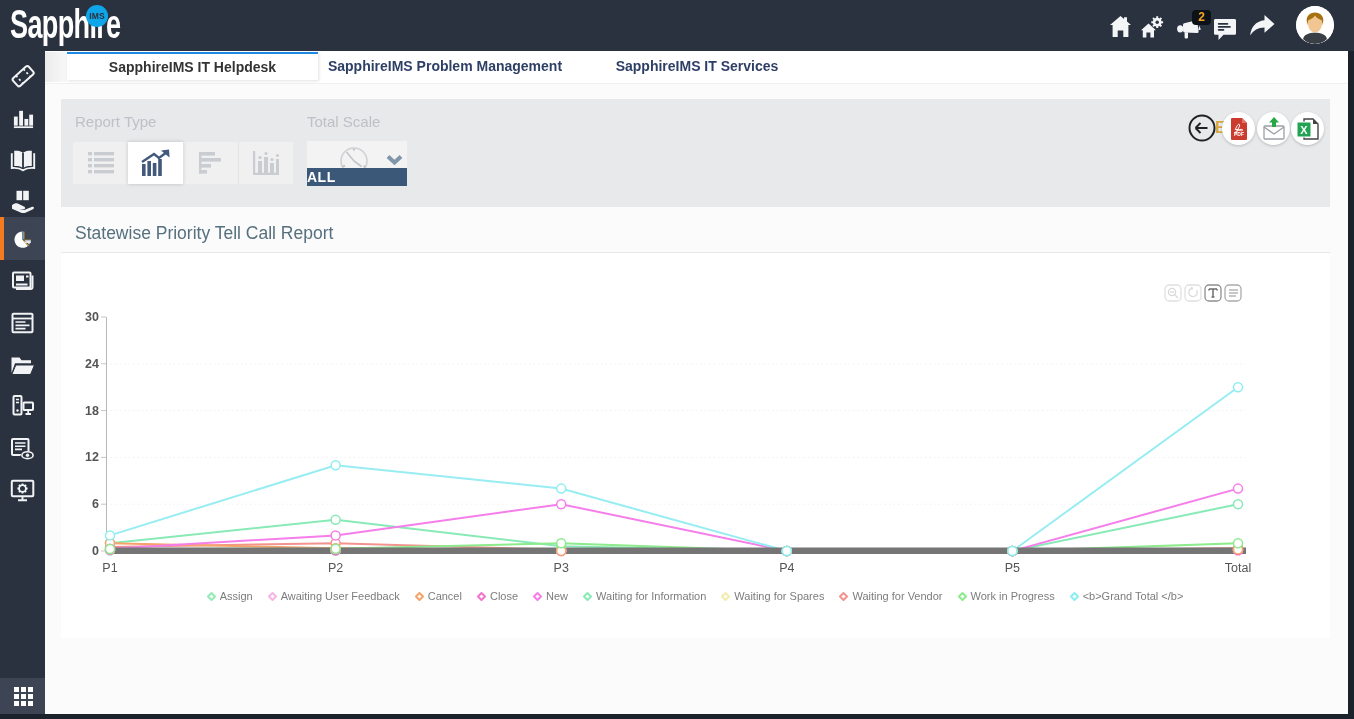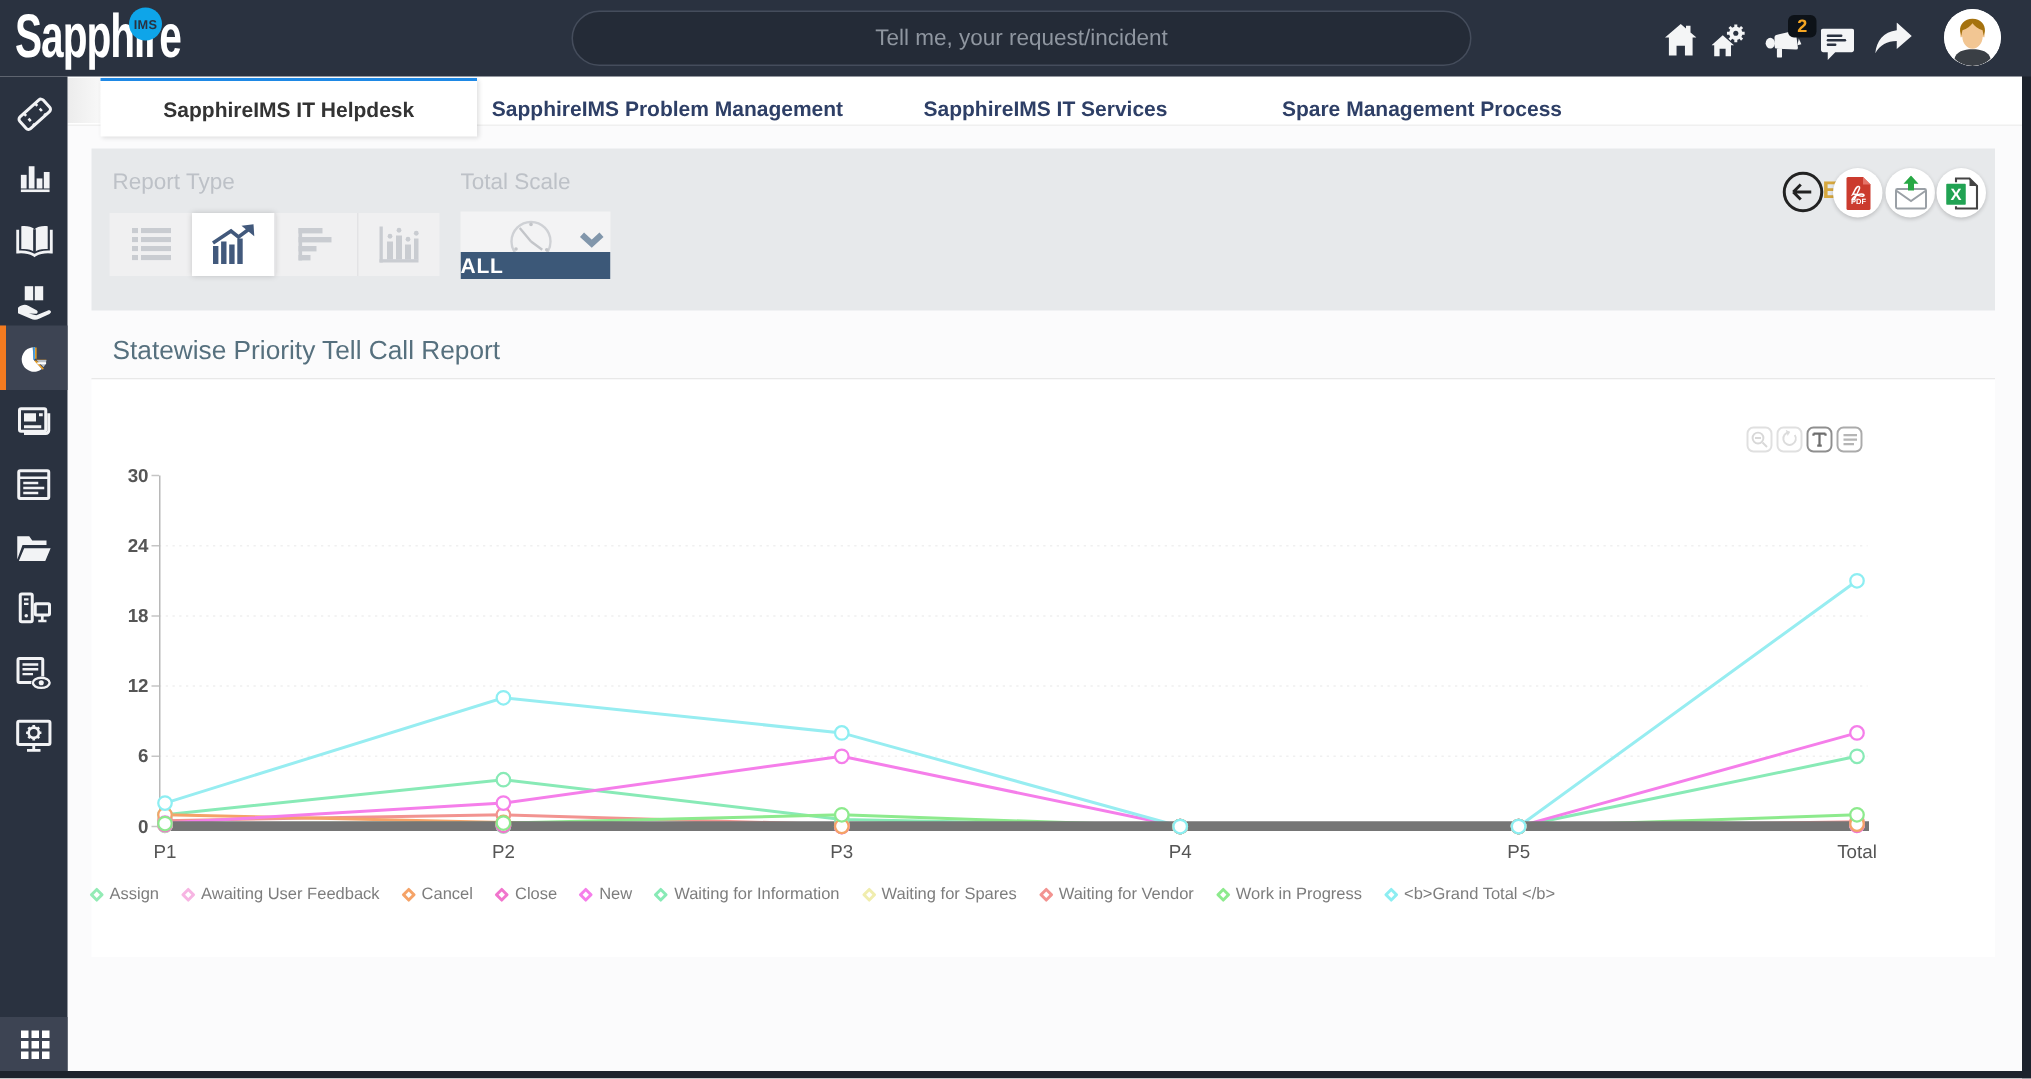--- a/index.html
+++ b/index.html
@@ -14,53 +14,52 @@
 .hicon { position:absolute; top:11px; }
 #avatar { position:absolute; left:1296px; top:6px; width:38px; height:38px; border-radius:50%; background:#fff; overflow:hidden; }
 #badge2 { position:absolute; left:1192px; top:10px; width:19px; height:15px; background:#0d1218; border-radius:4px; color:#f5a623; font-size:12px; font-weight:bold; text-align:center; line-height:15px; z-index:6; }
 
 #sidebar { position:absolute; left:0; top:51px; width:45px; height:663px; background:#2a3240; z-index:4; }
 .sicon { position:absolute; left:0; width:45px; height:40px; display:flex; align-items:center; justify-content:center; }
 #sactive { position:absolute; left:0; top:166px; width:45px; height:43px; background:#3d4453; border-left:4px solid #f47b20; }
 #apps { position:absolute; left:0; top:627px; width:45px; height:36px; background:#3d4453; display:flex; align-items:center; justify-content:center; }
 
 #tabbar { position:absolute; left:45px; top:51px; width:1303px; height:33px; background:#fff; z-index:3; border-bottom:1px solid #f0f0f0; }
-.tab { position:absolute; top:1px; height:39px; font-size:14px; font-weight:bold; color:#2e3f66; display:flex; align-items:center; justify-content:center; }
+.tab { position:absolute; top:1px; height:28px; font-size:14px; font-weight:bold; color:#2e3f66; display:flex; align-items:center; justify-content:center; }
 #tab1 { left:22px; width:251px; color:#333; border-top:2.5px solid #1e88e5; background:#fff; box-shadow:1px 1px 3px rgba(0,0,0,0.12); }
 
 #toolbar { position:absolute; left:61px; top:99px; width:1269px; height:108px; background:#e7e9eb; z-index:2; }
 .tlabel { position:absolute; top:14px; font-size:15px; color:#bdc1c7; }
 #btngroup { position:absolute; left:12px; top:43px; width:220px; height:42px; background:#f0f0f1; display:flex; }
 .rbtn { width:55px; height:42px; display:flex; align-items:center; justify-content:center; }
 .rbtn.active { background:#fff; box-shadow:0 0 4px rgba(0,0,0,0.18); }
 #tscale { position:absolute; left:246px; top:42px; width:100px; height:45px; background:#f3f3f4; overflow:hidden; }
 #allbar { position:absolute; left:0; top:27px; width:100px; height:18px; background:#3c5878; color:#fff; font-size:14px; font-weight:bold; text-align:left; line-height:18px; letter-spacing:0.5px; }
 
 .expcircle { position:absolute; top:112px; width:33px; height:33px; background:#fff; border-radius:50%; box-shadow:0 1px 3px rgba(0,0,0,0.2); display:flex; align-items:center; justify-content:center; z-index:3; }
 
 #title { position:absolute; left:75px; top:223px; font-size:17.5px; color:#56707e; }
 #titleline { position:absolute; left:61px; top:252px; width:1269px; height:1px; background:#e8e8e8; }
 
 #chartpanel { position:absolute; left:61px; top:253px; width:1269px; height:385px; background:#fff;text-decoration:underline; }
 #chart { position:absolute; left:0; top:0; }
 
-#legend { position:absolute; left:0px; top:337px; width:1269px; display:flex; gap:16px; font-size:11px; color:#7d7d7d; align-items:center; }
+#legend { position:absolute; left:0px; top:337px; width:1269px; display:flex; justify-content:center; gap:16px; font-size:11px; color:#7d7d7d; align-items:center; }
 .litem { display:flex; align-items:center; gap:5px; white-space:nowrap; }
 .ldia { width:7px; height:7px; border:2px solid; background:#fff; transform:rotate(45deg); border-radius:1px; }
 #botbar { position:absolute; left:0; top:714px; width:1354px; height:5px; background:#1c222c; z-index:7; }
 #rightbar { position:absolute; left:1348px; top:0; width:6px; height:719px; background:#1c222c; }
 </style>
 </head>
 <body>
 <div id="page">
 
   <div id="header">
     <div id="logo">Sapphire</div>
     <div id="imsbadge">IMS</div>
-    <div id="search">Tell me, your request/incident</div>
     <svg class="hicon" style="left:1110px; top:15px" width="21" height="23" viewBox="0 0 21 23">
         <path fill="#f4f5f6" d="M10.5 1 14 4v-1.8h3V6.6L21 10h-2.6v12h-5.1v-6.5h-5.6V22H2.6V10H0z"></path>
       </svg>
     <svg class="hicon" style="left:1141px; top:15px" width="24" height="23" viewBox="0 0 24 23">
         <path fill="#f4f5f6" d="M7.5 8.5 15 15.2h-2v7.3h-3.6v-5h-4v5H1.8v-7.3H0z"></path>
         <path fill="#f4f5f6" d="M15.2 2.9 L15.2 1.3 L17.2 1.3 L17.2 2.9 L17.9 3.1 L18.6 3.5 L19.7 2.3 L21.1 3.7 L19.9 4.8 L20.3 5.5 L20.5 6.2 L22.1 6.2 L22.1 8.2 L20.5 8.2 L20.3 8.9 L19.9 9.6 L21.1 10.7 L19.7 12.1 L18.6 10.9 L17.9 11.3 L17.2 11.5 L17.2 13.1 L15.2 13.1 L15.2 11.5 L14.5 11.3 L13.8 10.9 L12.7 12.1 L11.3 10.7 L12.5 9.6 L12.1 8.9 L11.9 8.2 L10.3 8.2 L10.3 6.2 L11.9 6.2 L12.1 5.5 L12.5 4.8 L11.3 3.7 L12.7 2.3 L13.8 3.5 L14.5 3.1 Z"></path>
         <circle cx="16.2" cy="7.2" r="1.7" fill="#2a3240"></circle>
       </svg>
     <svg class="hicon" style="left:1176px; top:13px" width="27" height="27" viewBox="0 0 27 27">
         <g fill="#f4f5f6">
@@ -210,21 +209,20 @@
           </g>
         </svg>
     </div>
   </div>
 
   <div id="tabbar">
       <div style="position:absolute;left:0;top:1px;width:22px;height:30px;background:linear-gradient(to right,#ececec,#f8f8f8)"></div>
     <div class="tab" id="tab1">SapphireIMS IT Helpdesk</div>
     <div class="tab" style="left:280px; width:240px;">SapphireIMS Problem Management</div>
     <div class="tab" style="left:552px; width:200px;">SapphireIMS IT Services</div>
-    <div class="tab" style="left:798px; width:210px;">Spare Management Process</div>
   </div>
 
   <div id="toolbar">
     <div class="tlabel" style="left:14px">Report Type</div>
     <div class="tlabel" style="left:246px">Total Scale</div>
     <div id="btngroup">
       <div class="rbtn" id="rb1">
           <svg width="30" height="28" viewBox="0 0 30 28">
             <g fill="#c9ccd1">
               <rect x="2" y="3" width="4" height="3.4"></rect>

